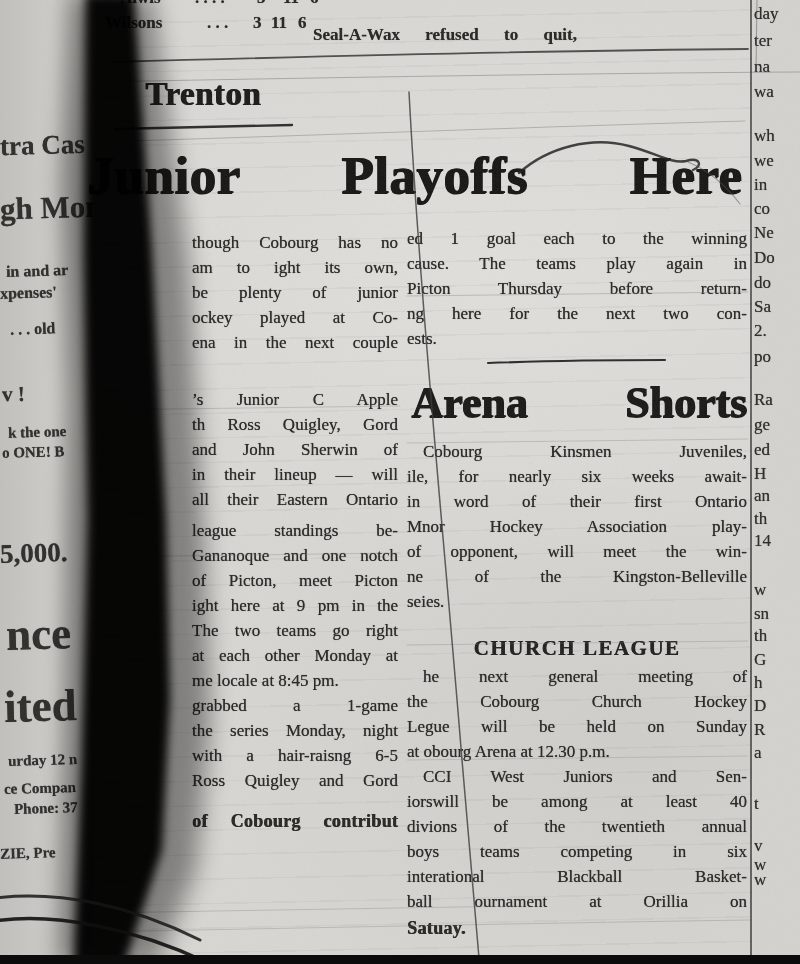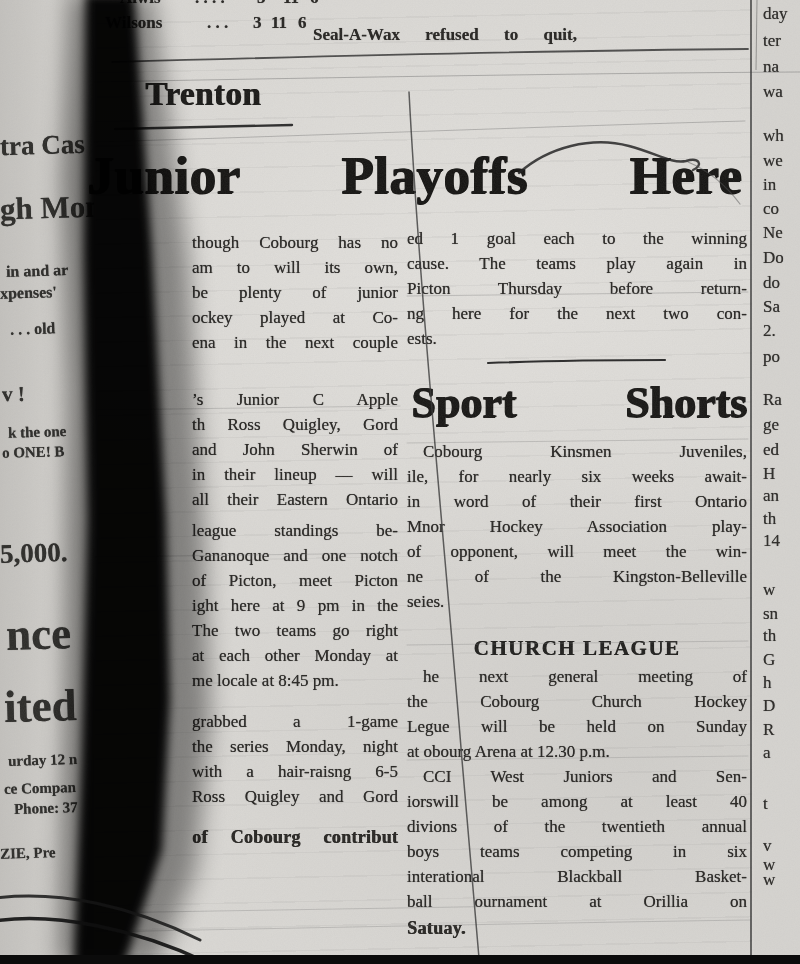--- a/index.html
+++ b/index.html
@@ -43,21 +43,21 @@
        text-shadow:.6px 0 0 currentColor;}
   .sshead{margin:26px 0 0 4px;font-size:44px;font-weight:700;color:#161513;line-height:52px;
        text-align:justify;text-align-last:justify;text-shadow:1.2px 0 0 currentColor,0 .6px 0 currentColor;}
   .subhead{margin-top:21px;font-size:21px;font-weight:700;color:#1e1d1b;line-height:26px;
        text-align:center;letter-spacing:1.5px;text-shadow:.5px 0 0 currentColor;}
   .mid-blocks .para{margin-top:10px;}
   .b-p1{margin-top:3px;}
   
   .right-strip{position:absolute;left:754px;top:0;width:46px;height:964px;overflow:hidden;
        background:#d6d4d0;}
-  .rfrag{position:absolute;left:9px;font-size:17px;color:#2a2825;white-space:nowrap;
+  .rfrag{position:absolute;left:0;font-size:17px;color:#2a2825;white-space:nowrap;
        text-shadow:0 0 .7px rgba(40,40,40,.75);}
   
   svg.marks{position:absolute;inset:0;pointer-events:none;z-index:5;}
 </style>
 </head>
 <body>
 
 <div class="photo">
 
   <div class="left-strip">
@@ -97,63 +97,63 @@
     </div>
     <div class="sb-note">Seal-A-Wax refused to quit,</div>
 
     <div class="trenton">Trenton</div>
 
     <div class="headline">Junior Playoffs Here</div>
 
     <div class="col col1">
         <div class="para">
           <div class="bline">though Cobourg has no</div>
-          <div class="bline">am to will its own,</div>
+          <div class="bline">am to ight its own,</div>
           <div class="bline">be plenty of junior</div>
           <div class="bline">ockey played at Co-</div>
           <div class="bline">ena in the next couple</div>
         </div>
         <div class="para" style="margin-top: 32px;">
           <div class="bline">’s Junior C Apple</div>
           <div class="bline">th Ross Quigley, Gord</div>
           <div class="bline">and John Sherwin of</div>
           <div class="bline">in their lineup — will</div>
           <div class="bline">all their Eastern Ontario</div>
         </div>
         <div class="para" style="margin-top: 6px;">
           <div class="bline">league standings be-</div>
           <div class="bline">Gananoque and one notch</div>
           <div class="bline">of Picton, meet Picton</div>
           <div class="bline">ight here at 9 pm in the</div>
           <div class="bline">The two teams go right</div>
           <div class="bline">at each other Monday at</div>
           <div class="bline last">me locale at 8:45 pm.</div>
         </div>
-        <div class="para" style="margin-top: 16px;">
+        <div class="para" style="margin-top: 0;">
           <div class="bline">grabbed a 1-game</div>
           <div class="bline">the series Monday, night</div>
           <div class="bline">with a hair-raisng 6-5</div>
           <div class="bline">Ross Quigley and Gord</div>
         </div>
         <div class="para bold" style="margin-top: 16px;">
           <div class="bline">of Cobourg contribut</div>
         </div>
       </div>
 
     <div class="col col2">
       <div>
           <div class="para">
             <div class="bline">ed 1 goal each to the winning</div>
             <div class="bline">cause. The teams play again in</div>
             <div class="bline">Picton Thursday before return-</div>
             <div class="bline">ng here for the next two con-</div>
             <div class="bline last">ests.</div>
           </div>
         </div>
-      <div class="sshead">Sport Shorts</div>
+      <div class="sshead">Arena Shorts</div>
       <div class="mid-blocks">
           <div class="para">
             <div class="bline ind">Cobourg Kinsmen Juveniles,</div>
             <div class="bline">ile, for nearly six weeks await-</div>
             <div class="bline">in word of their first Ontario</div>
             <div class="bline">Mnor Hockey Association play-</div>
             <div class="bline">of opponent, will meet the win-</div>
             <div class="bline">ne of the Kingston-Belleville</div>
             <div class="bline last">seies.</div>
           </div>

